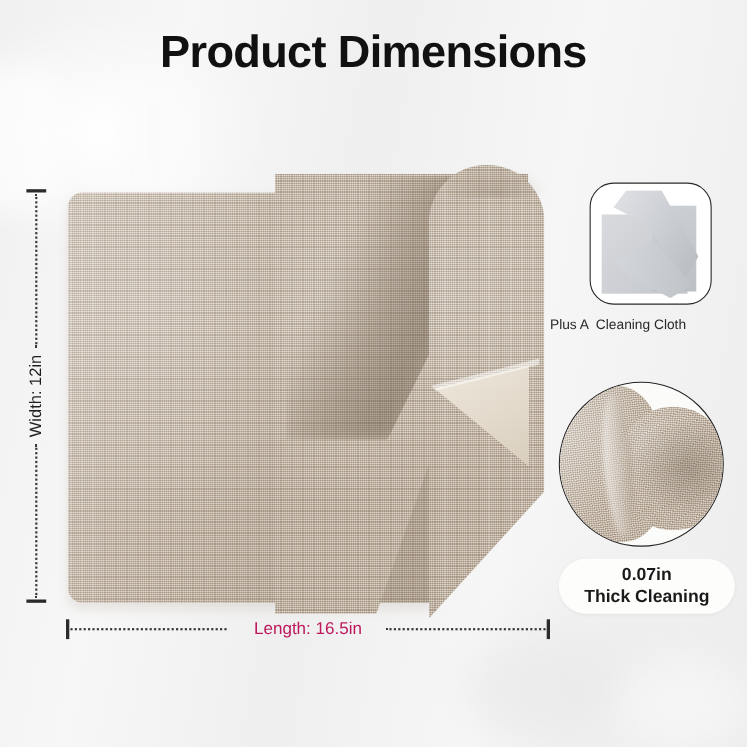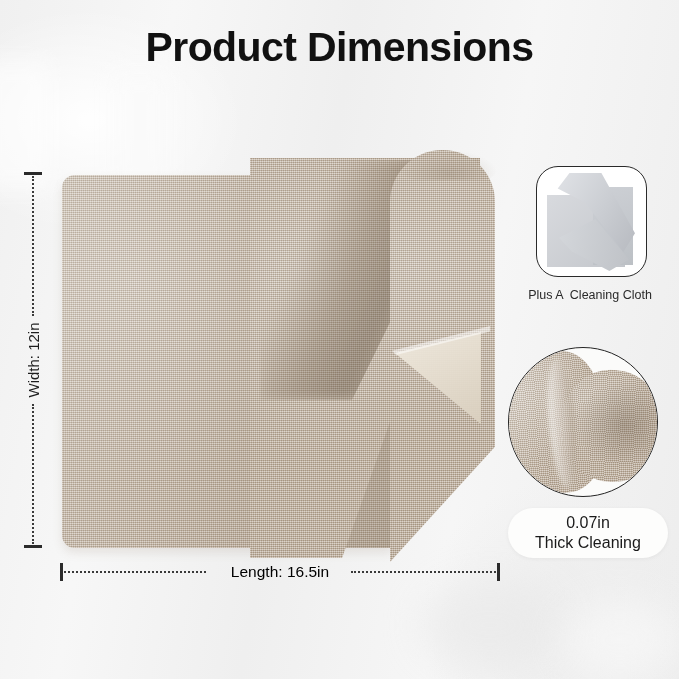--- a/index.html
+++ b/index.html
@@ -101,41 +101,41 @@
 
   .dim-h{position:absolute;left:60px;top:571px;width:440px;height:2px;}
   .dim-h .cap{position:absolute;top:-8px;width:3px;height:18px;background:#2b2b2b;}
   .dim-h .cap.l{left:0;}
   .dim-h .cap.r{right:0;}
   .dim-h .seg{position:absolute;top:0;height:0;border-top:2px dotted #3a3a3a;}
   .dim-h .seg.s1{left:4px;width:142px;}
   .dim-h .seg.s2{right:4px;width:145px;}
   .dim-h .hlabel{
     position:absolute;left:50%;top:50%;transform:translate(-50%,-50%);
-    white-space:nowrap;font-size:15.5px;color:#000000;
+    white-space:nowrap;font-size:15.5px;color:#be185d;
   }
 
   
   .cloth-card{
     position:absolute;left:536px;top:166px;width:109px;height:109px;
     border:1.6px solid #2a2a2a;border-radius:22px;background:#fff;overflow:hidden;
   }
   .cl{position:absolute;}
   .cl-back{left:10px;top:28px;width:78px;height:72px;
      background:linear-gradient(135deg,#d8dade 0%,#c3c6cb 100%);}
   .cl-right{left:56px;top:20px;width:40px;height:78px;
      background:linear-gradient(160deg,#cdd0d5 0%,#bcc0c5 100%);}
   .cl-diag{left:14px;top:6px;width:84px;height:86px;
      background:linear-gradient(120deg,#e2e4e8 0%,#cacdd2 55%,#b6b9bf 100%);
      clip-path:polygon(22% 0%, 60% 0%, 100% 70%, 86% 92%, 40% 34%, 8% 18%);}
   .cl-fold{left:22px;top:52px;width:70px;height:52px;
      background:linear-gradient(100deg,#d4d7db 0%,#bfc2c7 100%);
      clip-path:polygon(0% 36%, 52% 0%, 100% 78%, 72% 100%, 18% 62%);}
   .cloth-caption{
-    position:absolute;left:500px;top:288px;width:180px;text-align:center;
+    position:absolute;left:500px;top:288px;width:180px;
     font-size:12.5px;color:#2a2a2a;white-space:pre;
   }
 
   
   .thick-circle{
     position:absolute;left:508px;top:347px;width:148px;height:148px;
     border:1.8px solid #242424;border-radius:50%;background:#fbfbfa;overflow:hidden;
   }
   .tc-left{
     position:absolute;left:-10px;top:4px;width:104px;height:142px;
@@ -156,21 +156,21 @@
     position:absolute;left:40px;top:10px;width:26px;height:130px;
     background:linear-gradient(90deg, rgba(255,255,255,.55), rgba(150,132,110,.28));
     border-radius:50%;transform:rotate(-5deg);filter:blur(2px);
   }
   .thick-pill{
     position:absolute;left:508px;top:508px;width:160px;height:50px;
     background:#fdfdfc;border-radius:25px;
     display:flex;flex-direction:column;align-items:center;justify-content:center;
     box-shadow:0 1px 4px rgba(0,0,0,.05);
   }
-  .thick-pill span{font-size:16px;color:#1a1a1a;line-height:1.28;}
+  .thick-pill span{font-size:16px;color:#1a1a1a;line-height:1.28;font-weight:bold;}
 </style>
 </head>
 <body>
 
 <div id="stage">
 
   <div class="bg"></div>
   <div class="bg-band" style="left:-20px;top:60px;width:70px;height:130px;background:#ffffff;"></div>
   <div class="bg-band" style="left:110px;top:70px;width:60px;height:120px;background:#fafafa;"></div>
   <div class="bg-blur" style="left:420px;top:580px;width:140px;height:90px;background:#e8e8e8;"></div>

